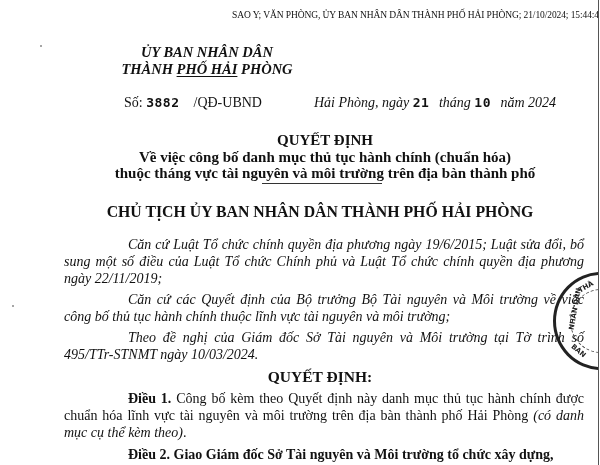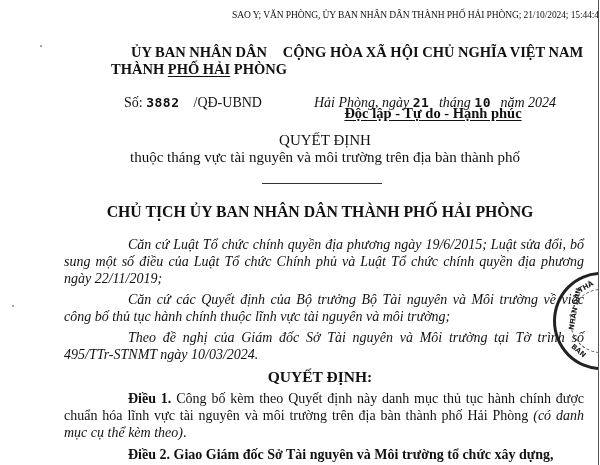--- a/index.html
+++ b/index.html
@@ -2,27 +2,27 @@
 <html><head>
 <meta charset="utf-8">
 <style>
   html, body { margin:0; padding:0; }
   body { width:600px; height:465px; overflow:hidden; background:#ffffff; position:relative;
          font-family:"Liberation Serif","DejaVu Serif",serif; color:#111; }
   .page { position:absolute; left:0; top:0; width:598px; height:465px; background:#fff; border-right:1px solid #555; overflow:hidden; }
   .abs { position:absolute; white-space:nowrap; }
   .stamp-line { left:232px; top:10px; font-size:9.5px; color:#111; letter-spacing:-0.1px; }
   .hdr { text-align:center; font-weight:bold; font-size:14.5px; line-height:17px; }
-  .left-hdr { left:101px; top:44px; width:196px; }
+  .left-hdr { left:109px; top:44px; width:196px;font-style:italic; }
   .right-hdr { left:278px; top:44px; width:310px; }
   .u { text-decoration:underline; text-underline-offset:2px;margin-top:44px; }
   .so { left:124px; top:95px; font-size:14px;text-align:center; }
   .hand { font-family:"DejaVu Sans Mono",monospace; font-size:13px; font-weight:bold; letter-spacing:0.5px; }
   .date { left:314px; top:95px; font-size:14px; font-style:italic; }
-  .title { left:100px; top:132px; width:450px; text-align:center; font-weight:normal; font-size:15px; line-height:16.5px; }
+  .title { left:100px; top:132px; width:450px; text-align:center; font-weight:bold; font-size:15px; line-height:16.5px; }
   .chair { left:100px; top:203px; width:440px; text-align:center; font-weight:bold; font-size:15.8px; }
   .para { position:absolute; left:40px; width:520px; font-size:14px; line-height:17px; font-style:italic; white-space:normal; text-align:justify;margin-left:24px; }
   .indent { text-indent:64px; }
   .qd2 { left:100px; top:368px; width:440px; text-align:center; font-weight:bold; font-size:15.5px; }
   .norm { font-style:normal; }
   .seal { position:absolute; left:553px; top:272px; width:90px; height:92px; border:3px solid #222; border-radius:50%; }
   .seal-inner { position:absolute; left:14px; top:14px; width:60px; height:62px; border:1px dashed #444; border-radius:50%; }
   .seal-text { position:absolute; font-size:7px; font-weight:bold; color:#222; font-family:"DejaVu Sans",sans-serif; }
   .dot { position:absolute; width:2px; height:2px; background:#888; border-radius:50%; }
 </style>
@@ -31,31 +31,28 @@
 
 <div class="page">
 
   <div class="abs stamp-line">SAO Y; VĂN PHÒNG, ỦY BAN NHÂN DÂN THÀNH PHỐ HẢI PHÒNG; 21/10/2024; 15:44:41 +07:00</div>
 
   <div class="abs hdr left-hdr">
     <div>ỦY BAN NHÂN DÂN</div>
     <div><span>THÀNH </span><span class="u">PHỐ HẢI</span><span> PHÒNG</span></div>
   </div>
 
-  <div class="abs hdr right-hdr">
-    <div>CỘNG HÒA XÃ HỘI CHỦ NGHĨA VIỆT NAM</div>
-    <div class="u">Độc lập - Tự do - Hạnh phúc</div>
-  </div>
 
   <div class="abs so"><span>Số: </span><span class="hand">3882</span><span style="margin-left:14px">/QĐ-UBND</span></div>
 
   <div class="abs date"><span>Hải Phòng, ngày </span><span class="hand" style="font-style:normal">21</span><span style="margin-left:6px"> tháng </span><span class="hand" style="font-style:normal">10</span><span style="margin-left:6px"> năm 2024</span></div>
 
   <div class="abs title">
     <div>QUYẾT ĐỊNH</div>
+    <div>Về việc công bố danh mục thủ tục hành chính (chuẩn hóa)</div>
     <div>thuộc tháng vực tài nguyên và môi trường trên địa bàn thành phố</div>
   </div>
   <div class="abs" style="left:262px;top:183px;width:120px;height:1px;background:#333;"></div>
 
   <div class="abs chair">CHỦ TỊCH ỦY BAN NHÂN DÂN THÀNH PHỐ HẢI PHÒNG</div>
 
   <div class="para indent" style="top:236px;">Căn cứ Luật Tổ chức chính quyền địa phương ngày 19/6/2015; Luật sửa đổi, bổ sung một số điều của Luật Tổ chức Chính phủ và Luật Tổ chức chính quyền địa phương ngày 22/11/2019;</div>
   <div class="para indent" style="top:291px;">Căn cứ các Quyết định của Bộ trưởng Bộ Tài nguyên và Môi trường về việc công bố thủ tục hành chính thuộc lĩnh vực tài nguyên và môi trường;</div>
   <div class="para indent" style="top:329px;">Theo đề nghị của Giám đốc Sở Tài nguyên và Môi trường tại Tờ trình số 495/TTr-STNMT ngày 10/03/2024.</div>
 

